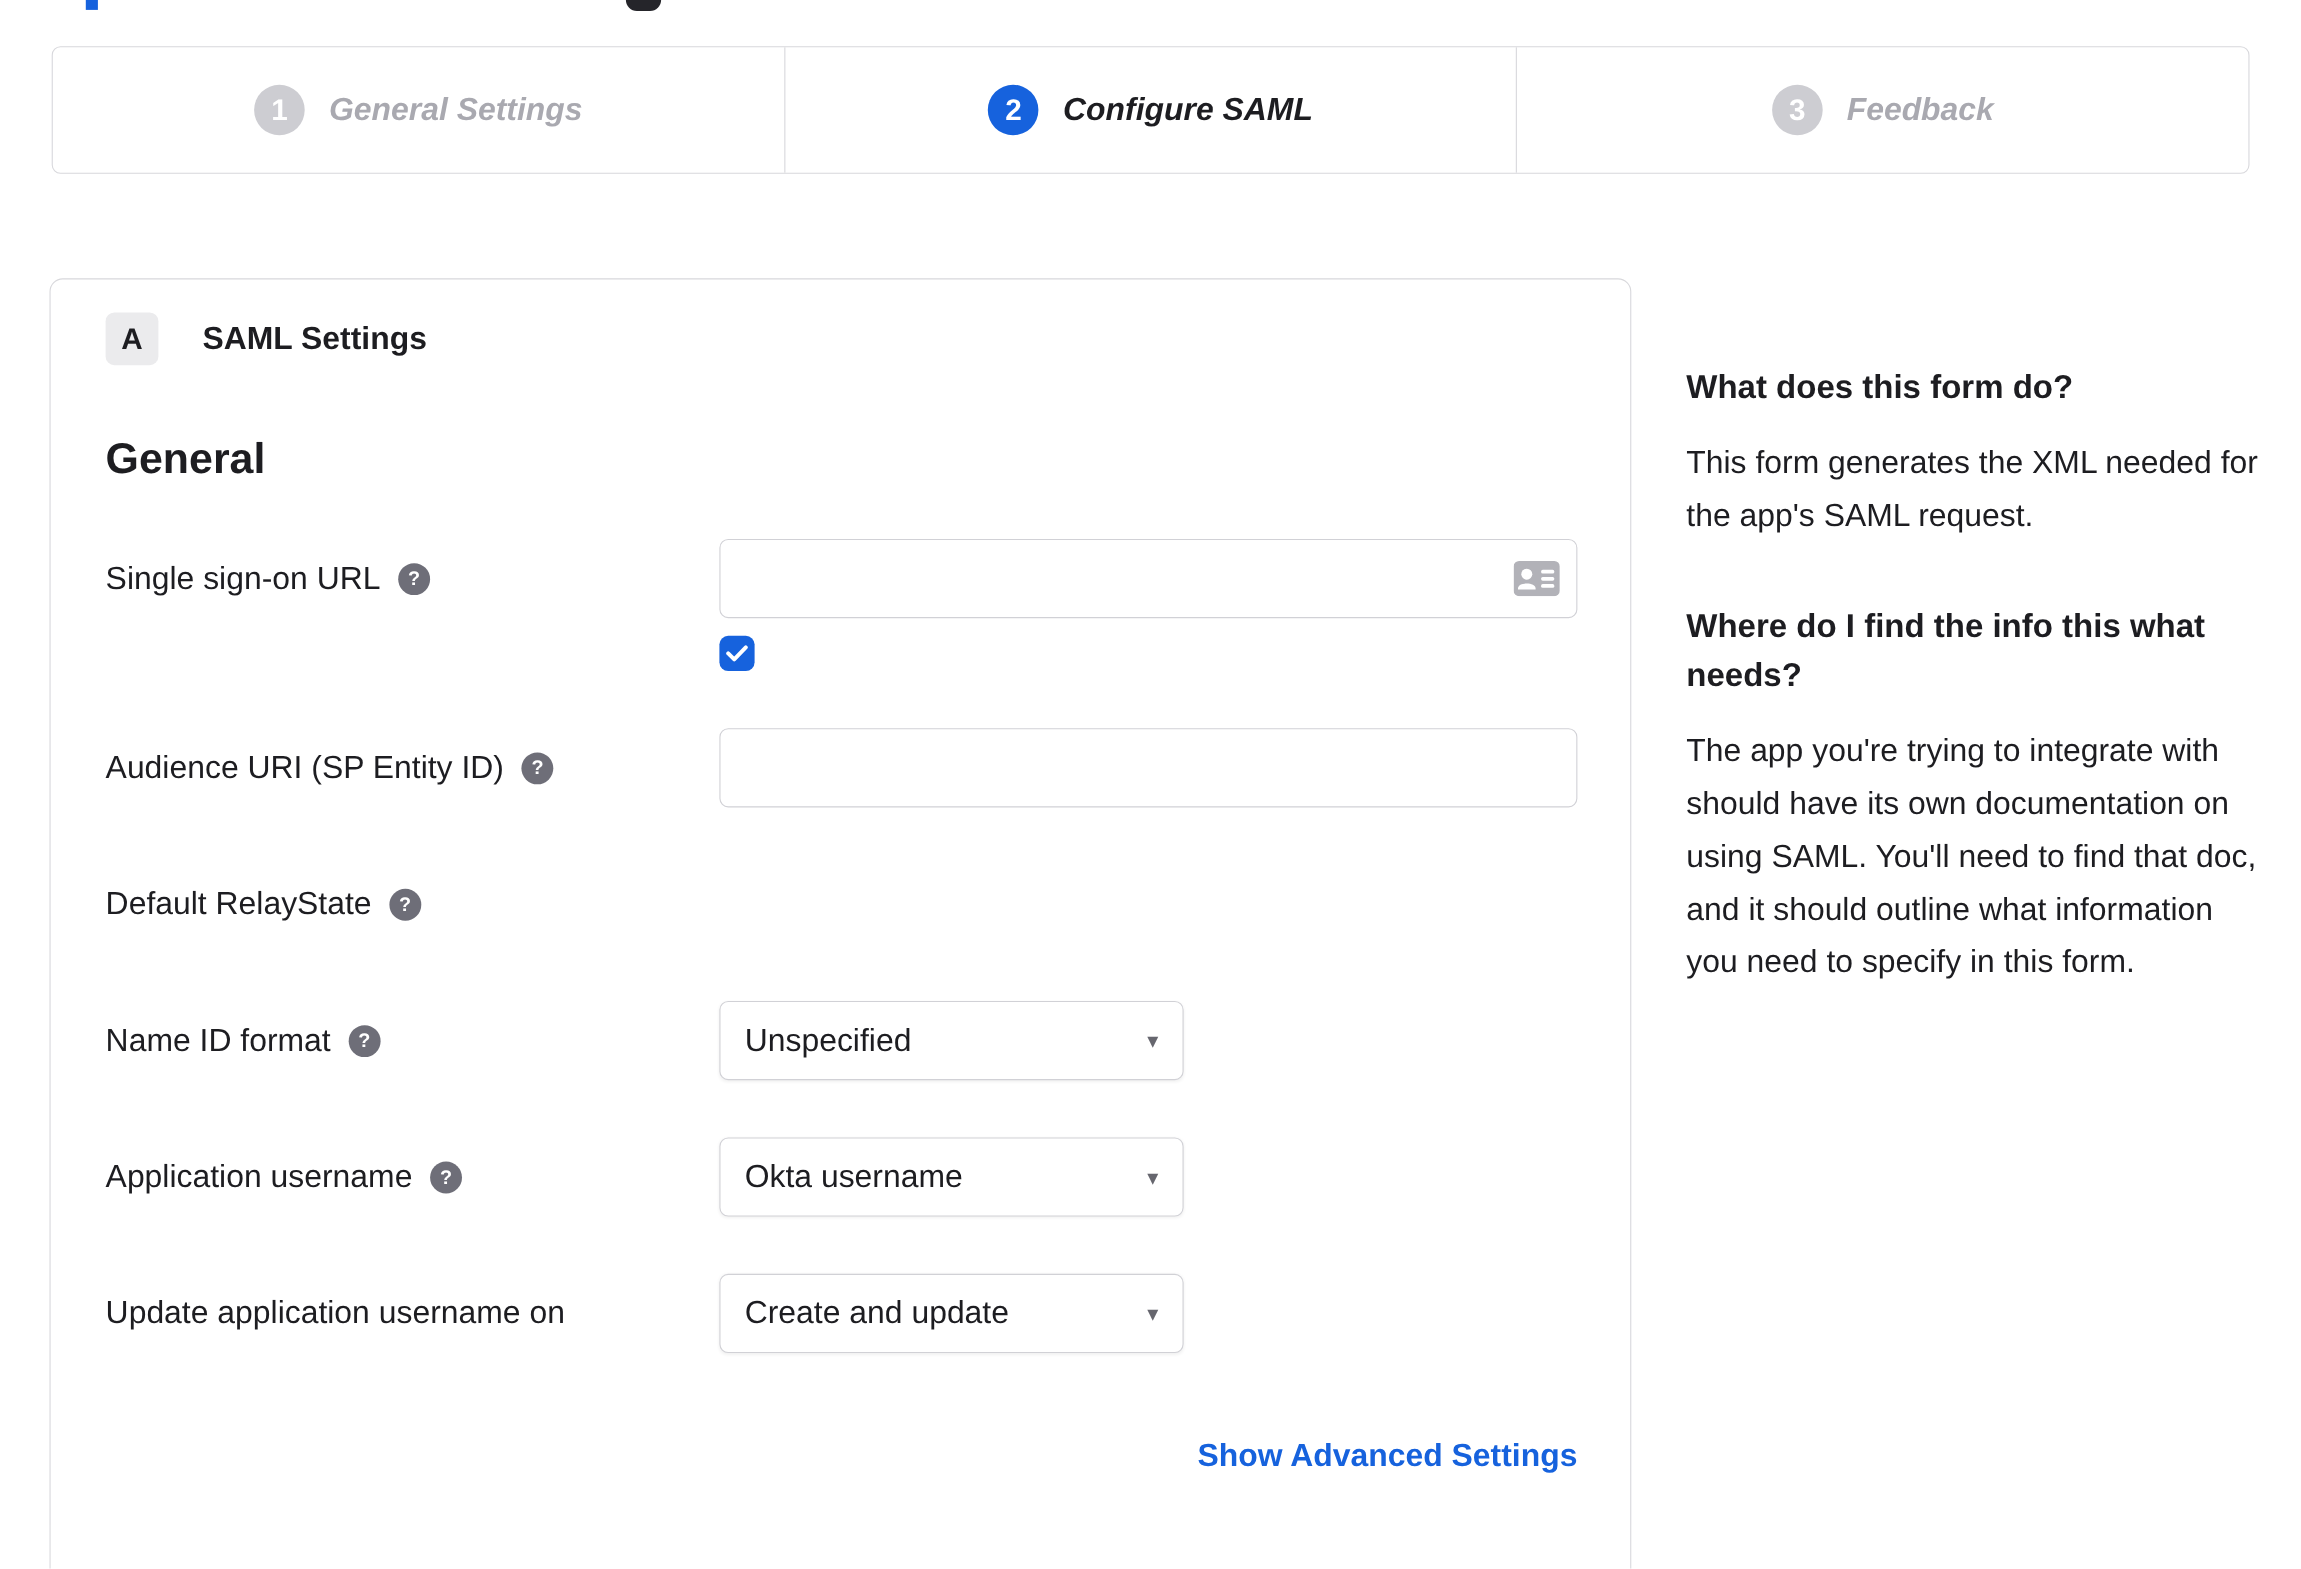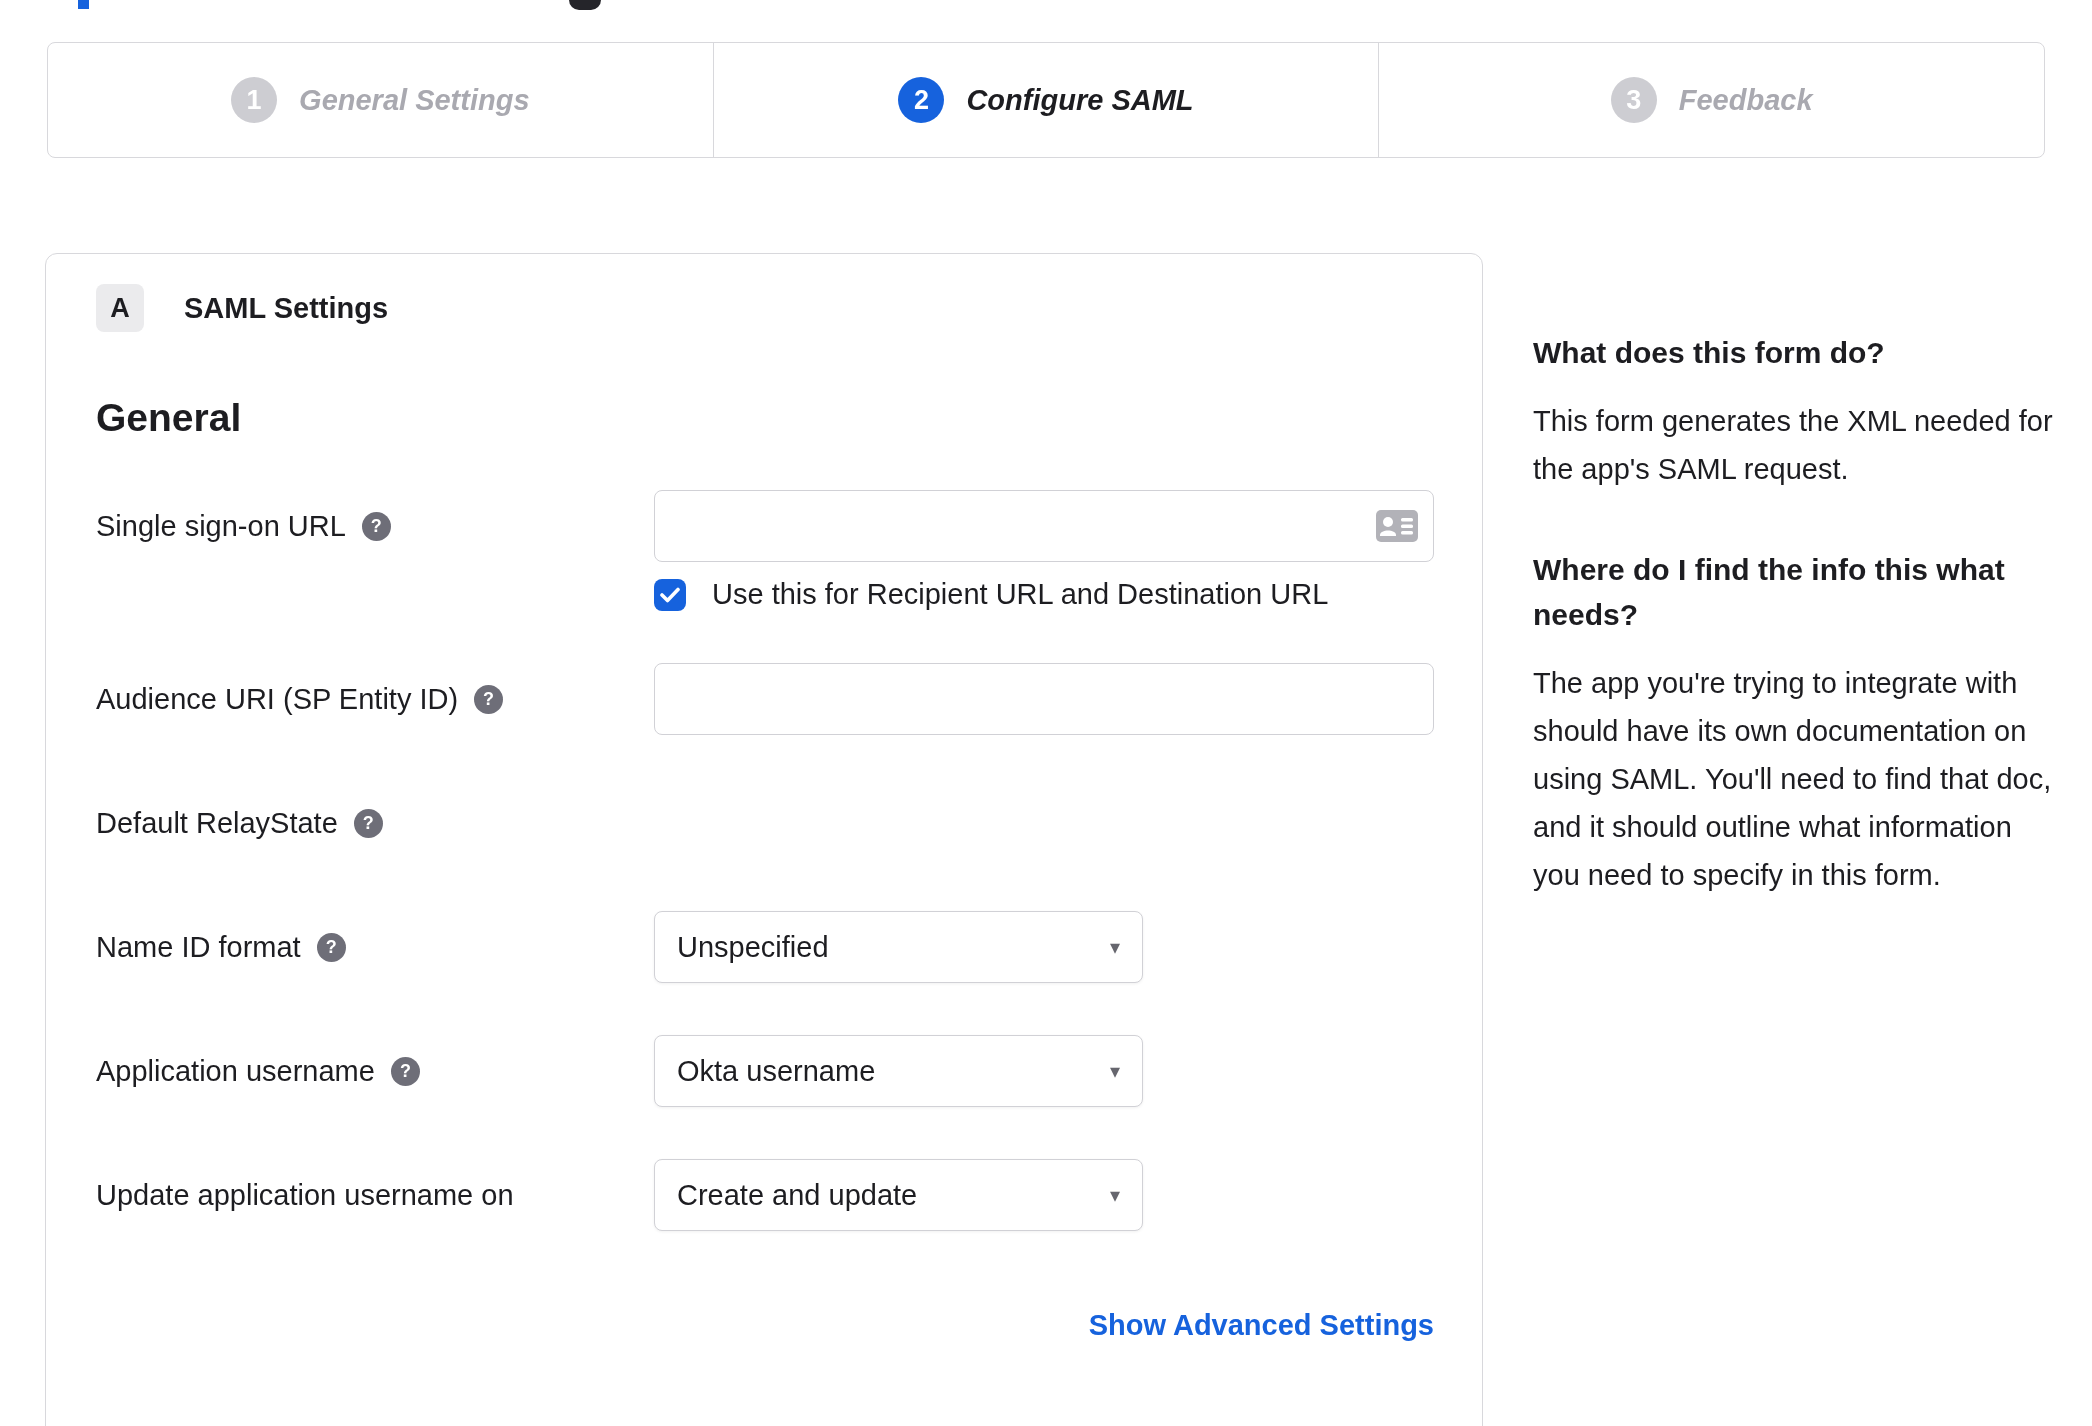--- a/index.html
+++ b/index.html
@@ -63,21 +63,21 @@
   }
   .contact-icon{position:absolute;right:16px;top:20px;cursor:pointer;}
   .checkbox-row{display:flex;align-items:center;margin-top:16px;gap:26px;}
   .checkbox{
     width:32px;height:32px;background:#1662dd;border-radius:8px;
     display:flex;align-items:center;justify-content:center;cursor:pointer;
   }
   .checkbox-label{font-size:29px;}
   .helper{margin-top:14px;font-size:29px;color:#74747b;}
   .select{
-    width:489px;height:72px;box-sizing:border-box;
+    width:422px;height:72px;box-sizing:border-box;
     border:1px solid #d1d1d6;border-radius:8px;background:#fff;
     display:flex;align-items:center;justify-content:space-between;
     padding:0 22px;font-size:29px;cursor:pointer;
     box-shadow:0 1px 3px rgba(0,0,0,0.06);
     gap:20px;
   }
   .caret{color:#66666e;font-size:20px;}
   .advanced-row{width:1338px;text-align:right;margin-top:78px;}
   .link{color:#1662dd;font-size:29px;font-weight:bold;text-decoration:none;cursor:pointer;}
 
@@ -135,21 +135,20 @@
               <rect x="25" y="21" width="12" height="3.4" rx="1.5" fill="#ffffff"></rect>
             </svg>
           </span>
         </div>
         <div class="checkbox-row">
           <span class="checkbox">
             <svg width="20" height="16" viewBox="0 0 20 16">
               <polyline points="2,8 7.5,13.5 18,2.5" fill="none" stroke="#ffffff" stroke-width="3.6" stroke-linecap="round" stroke-linejoin="round"></polyline>
             </svg>
           </span>
-          <span class="checkbox-label">Use this for Recipient URL and Destination URL</span>
         </div>
       </div>
     </div>
 
     <div class="row">
       <div class="row-label-wrap">
         <span class="row-label">Audience URI (SP Entity ID)</span>
         <span class="help-icon">?</span>
       </div>
       <div class="row-control">

